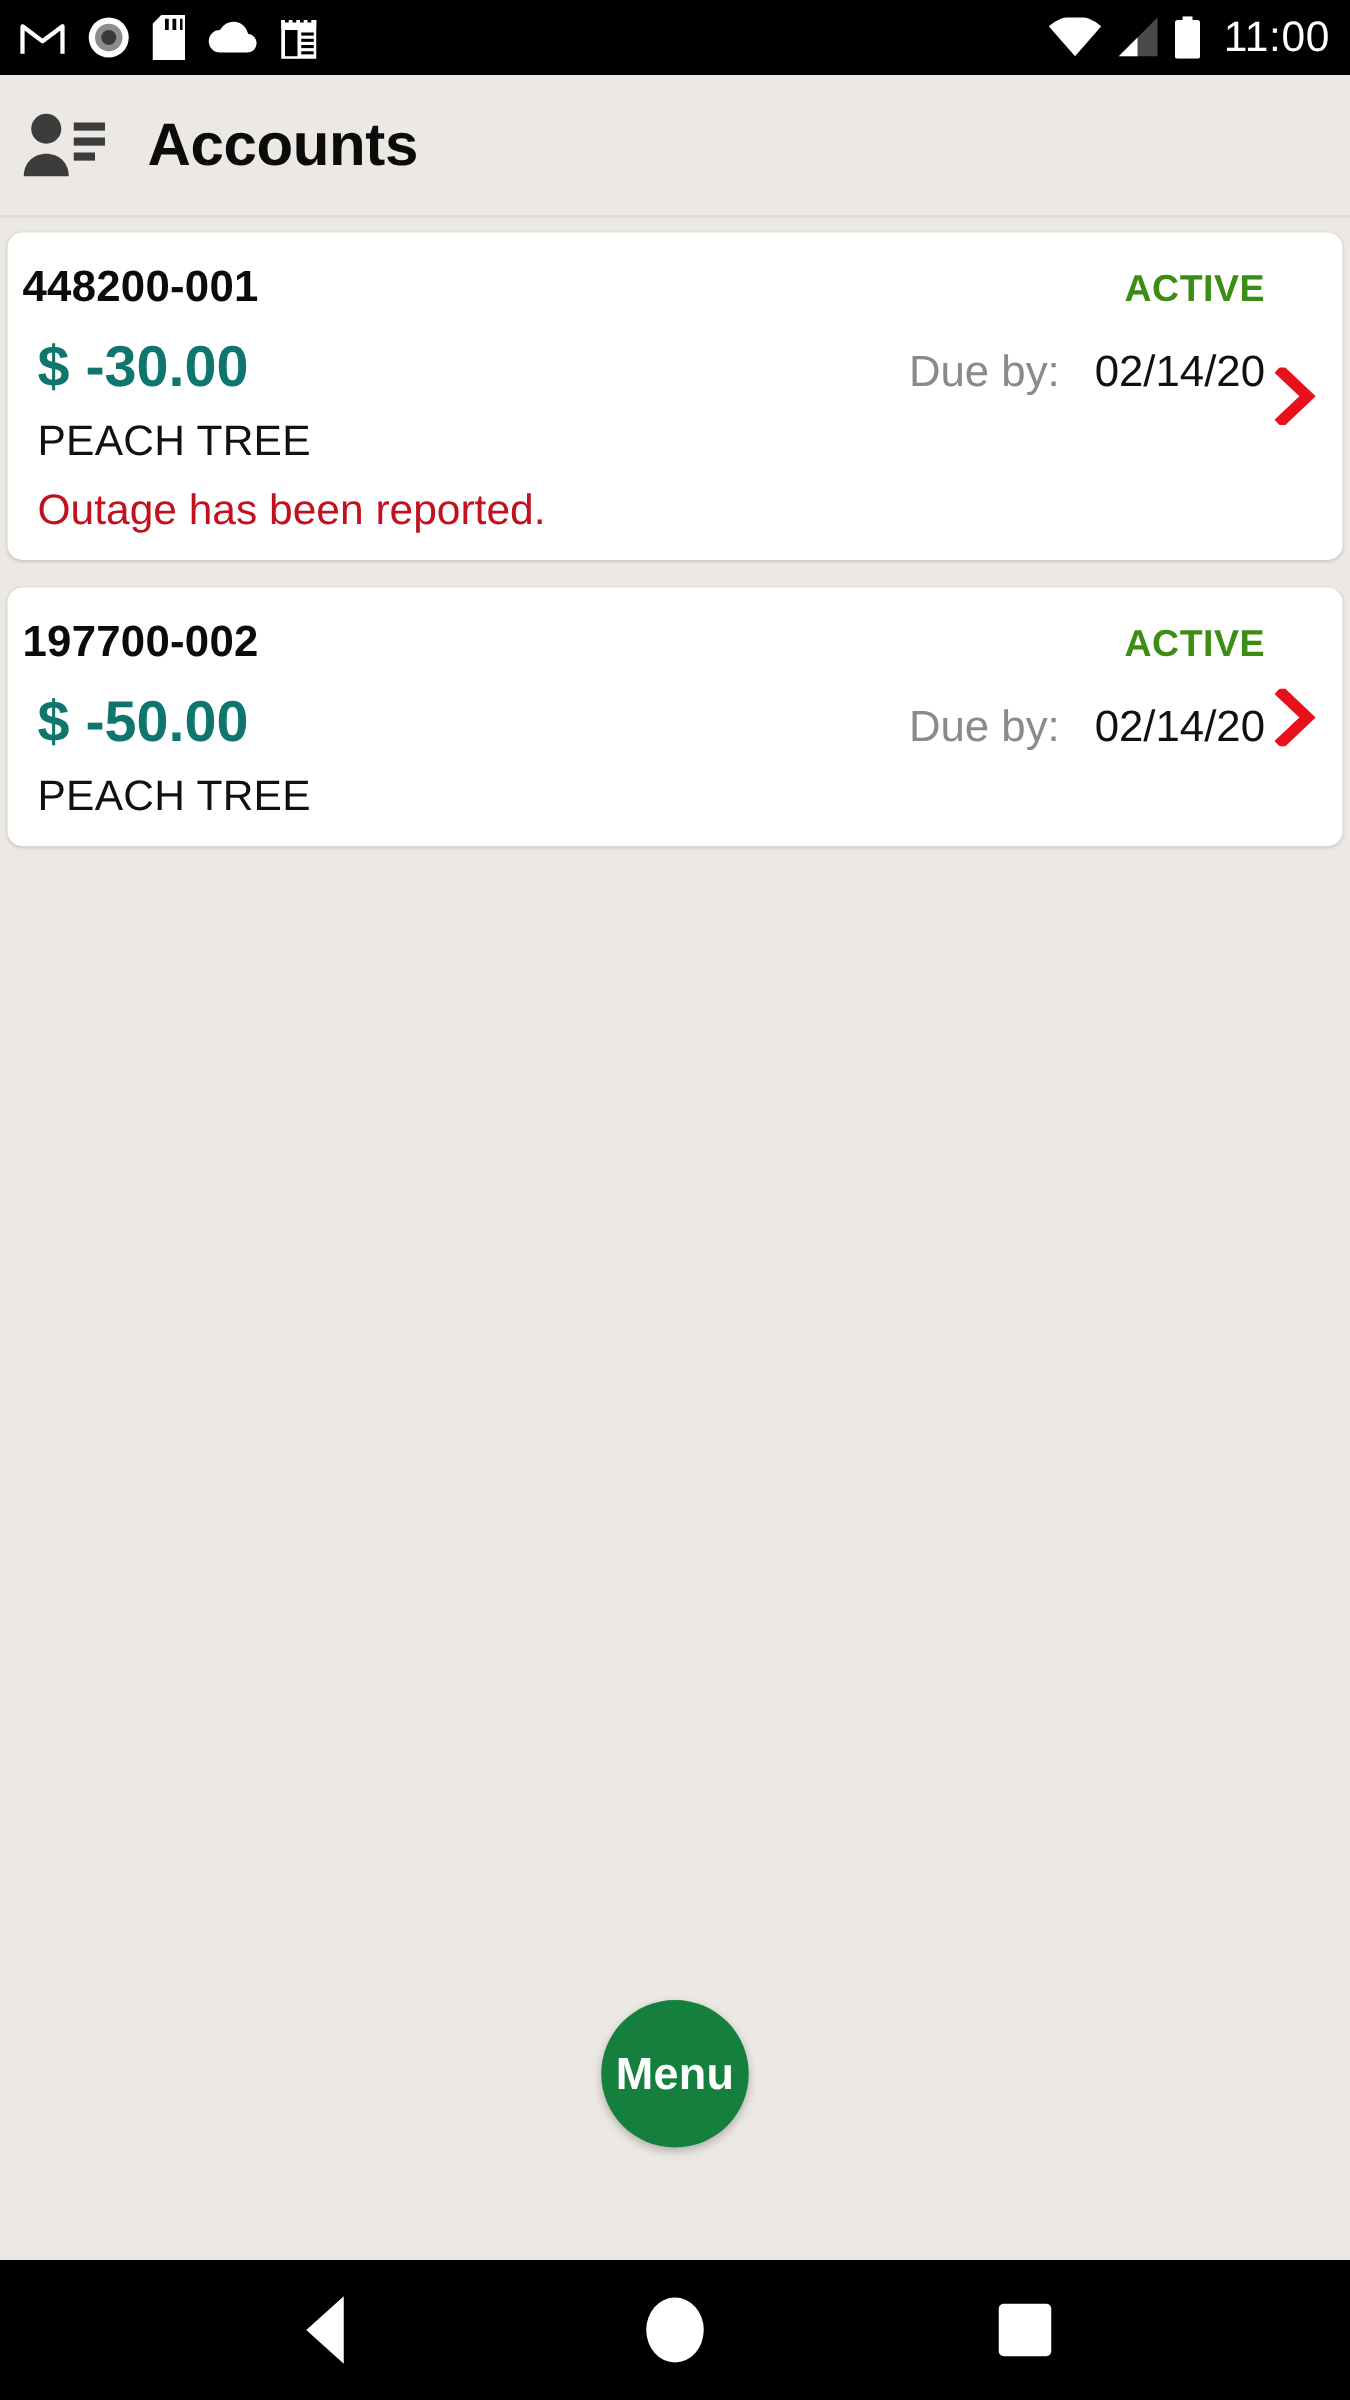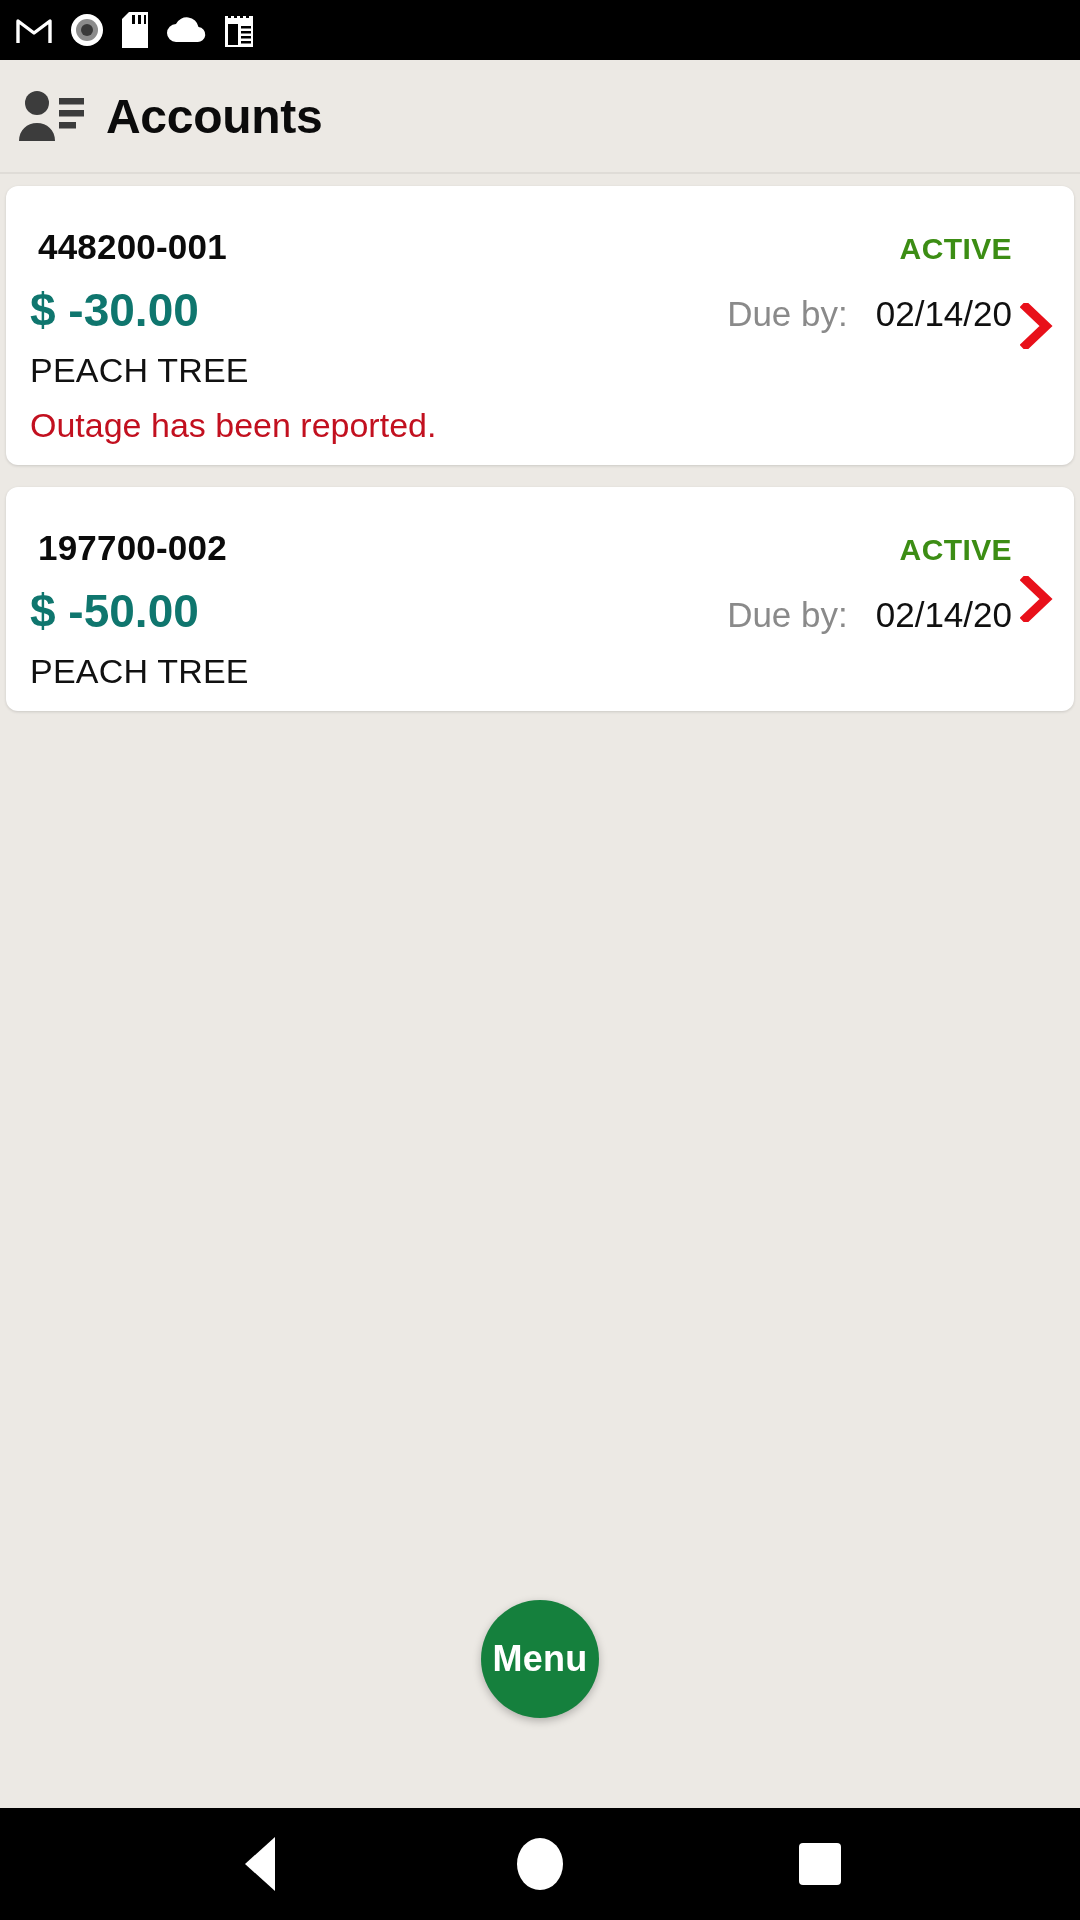--- a/index.html
+++ b/index.html
@@ -19,41 +19,40 @@
   }
   .sb-left, .sb-right { display:flex; align-items:center; }
   .sb-left { gap:18px; }
   .sb-right { gap:12px; }
   .sb-ico { display:block; }
   .sb-clock { font-size:34px; font-weight:400; letter-spacing:.5px; margin-left:6px; }
 
   
   .header {
     height:112px; background:#ece9e4; flex:none;
-    display:flex; align-items:center; padding-left:18px; gap:22px;
+    display:flex; align-items:center; padding-left:18px; gap:34px;
     box-shadow:0 2px 0 rgba(0,0,0,.055);
   }
   .header-icon { width:66px; height:54px; flex:none; }
   .header-title { font-size:48px; font-weight:bold; color:#0b0b0b; letter-spacing:-.3px; }
 
   
   .list { flex:1 1 auto; padding:14px 0 0 0; position:relative; }
 
   .card {
     position:relative;
     background:#fff;
     border-radius:12px;
     margin:0 6px 22px 6px;
     padding:24px 0 20px 0;
     box-shadow:0 1px 3px rgba(0,0,0,.14);
   }
   .row-top {
     display:flex; align-items:baseline; justify-content:space-between;
-    padding:0 62px 0 32px;
-    margin-top:17px;
+    padding:0 62px 0 12px;
   }
   .acct-num { font-size:35px; font-weight:bold; color:#0b0b0b; letter-spacing:.2px; }
   .status { font-size:30px; font-weight:bold; color:#3c8d14; letter-spacing:.4px; }
 
   .row-amt {
     display:flex; align-items:baseline; justify-content:space-between;
     padding:16px 62px 0 24px;
   }
   .amount { font-size:46px; font-weight:bold; color:#0f766e; }
   .due-wrap { display:flex; align-items:baseline; gap:28px; }
@@ -124,20 +123,34 @@
           <rect x="16" y="0" width="3" height="6"></rect>
             <rect x="22" y="0" width="3" height="6"></rect>
           <rect x="4" y="12" width="10" height="21"></rect>
           <rect x="17" y="14" width="10" height="2.5"></rect>
             <rect x="17" y="19" width="10" height="2.5"></rect>
           <rect x="17" y="24" width="10" height="2.5"></rect>
             <rect x="17" y="29" width="10" height="2.5"></rect>
         </g>
       </svg>
     </div>
+    <div class="sb-right">
+      <svg class="sb-ico" width="42" height="32" viewBox="0 0 42 32">
+        <path d="M21 31 0 7a31 31 0 0 1 42 0z" fill="#fff"></path>
+      </svg>
+      <svg class="sb-ico" width="34" height="32" viewBox="0 0 34 32">
+        <path d="M33 0v31H2z" fill="#4a4a4a"></path>
+        <path d="M17 16v15H2z" fill="#fff"></path>
+      </svg>
+      <svg class="sb-ico" width="22" height="34" viewBox="0 0 22 34">
+        <rect x="7" y="0" width="8" height="4" fill="#fff"></rect>
+        <rect x="1" y="3" width="20" height="31" rx="2" fill="#fff"></rect>
+      </svg>
+      <span class="sb-clock">11:00</span>
+    </div>
   </div>
 
   <div class="header">
     <svg class="header-icon" viewBox="0 0 66 54">
       <circle cx="19" cy="14" r="12" fill="#3c3c3c"></circle>
       <path d="M1 52c0-11 8-18 18-18s18 7 18 18z" fill="#3c3c3c"></path>
       <rect x="41" y="9" width="25" height="6.5" fill="#3c3c3c"></rect>
       <rect x="41" y="21" width="25" height="6.5" fill="#3c3c3c"></rect>
       <rect x="41" y="33" width="17" height="6.5" fill="#3c3c3c"></rect>
     </svg>

